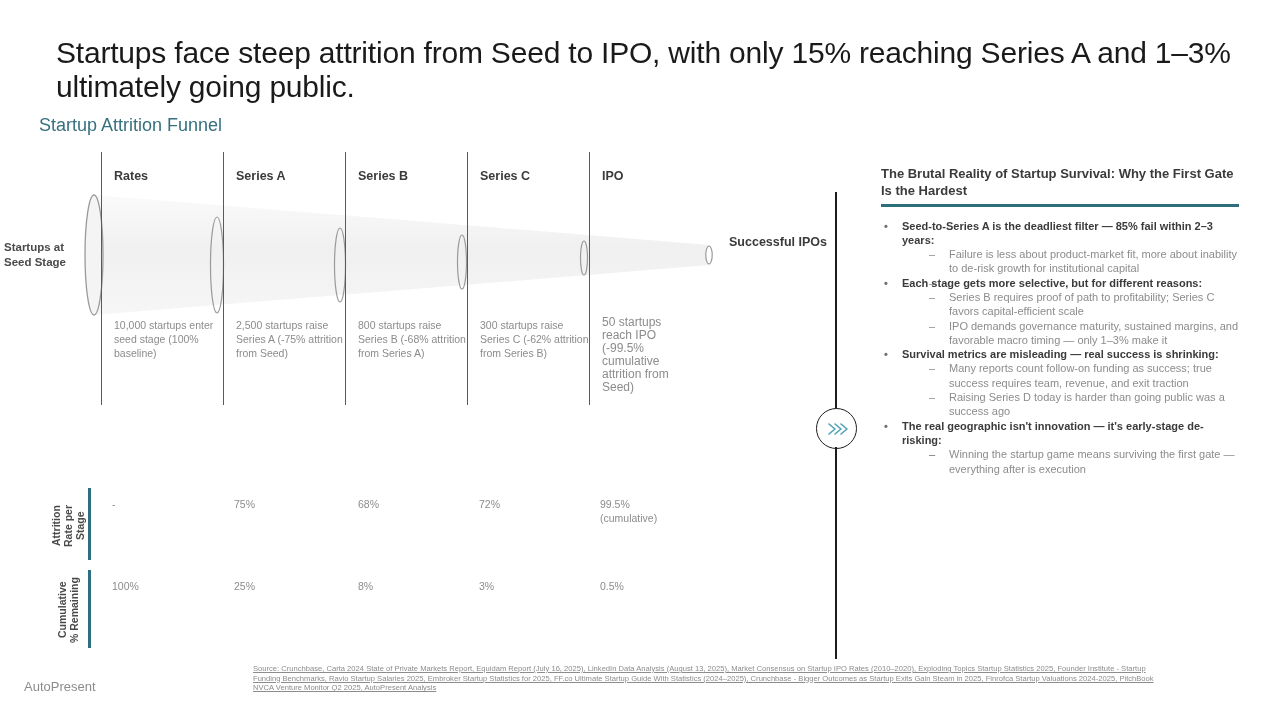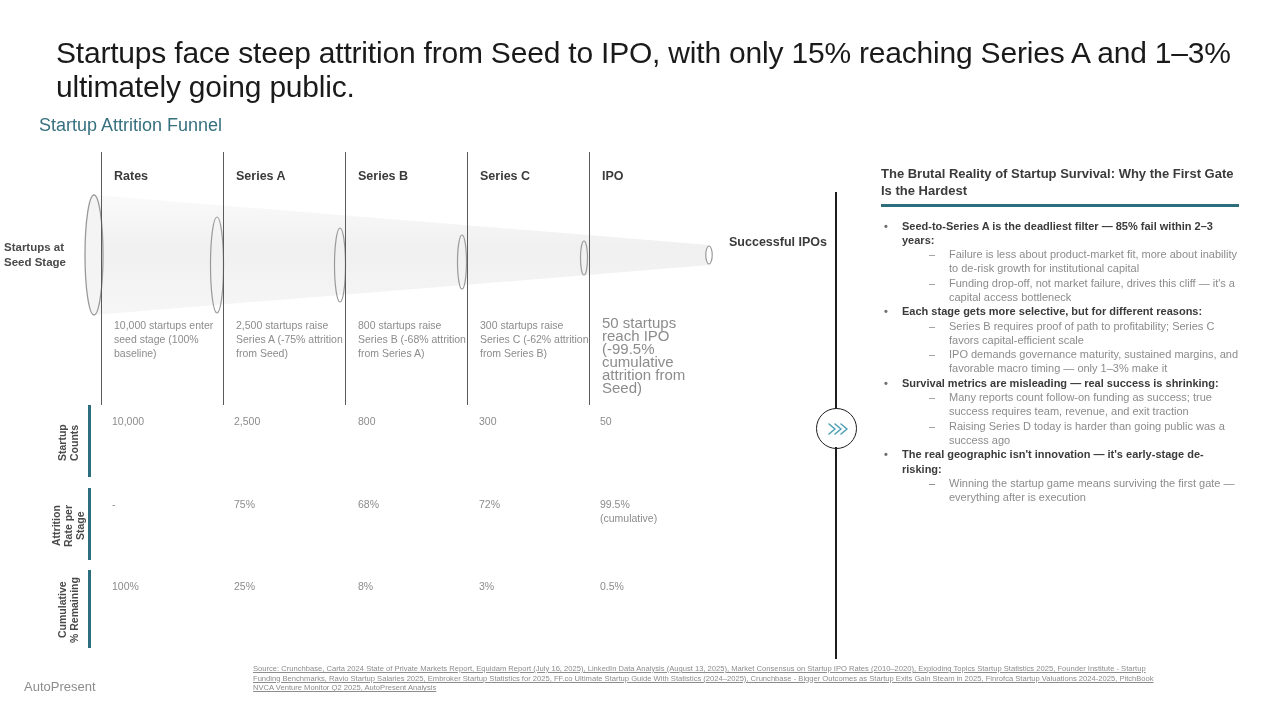--- a/index.html
+++ b/index.html
@@ -49,21 +49,21 @@
     color: #3b3b3b;
   }
   .stage-desc {
     position: absolute;
     top: 166px;
     font-size: 10.5px;
     line-height: 14.2px;
     color: #8c8c8c;
     width: 112px;
   }
-  .stage-desc.narrow { width: 90px; font-size: 15px; line-height: 13px; }
+  .stage-desc.narrow { width: 90px; font-size: 12px; line-height: 13px; }
 
   .left-axis-label {
     position: absolute;
     left: 4px; top: 88px;
     width: 84px;
     text-align: left;
     font-size: 11.5px;
     line-height: 14.5px;
     font-weight: bold;
     color: #4a4a4a;
@@ -234,30 +234,20 @@
 
     <div class="stage-desc" style="left:114px;">10,000 startups enter seed stage (100% baseline)</div>
     <div class="stage-desc" style="left:236px;">2,500 startups raise Series A (-75% attrition from Seed)</div>
     <div class="stage-desc" style="left:358px;">800 startups raise Series B (-68% attrition from Series A)</div>
     <div class="stage-desc" style="left:480px;">300 startups raise Series C (-62% attrition from Series B)</div>
     <div class="stage-desc narrow" style="left:602px; top:164px;">50 startups reach IPO (-99.5% cumulative attrition from Seed)</div>
 
     <div class="outcome-label">Successful IPOs</div>
   </div>
 
-  <div class="metric-row" style="top:405px; height:78px;">
-    <div class="metric-bar" style="height:72px;"></div>
-    <div class="metric-name" style="left:56px; top:4px; height:68px;">Startup
-Counts</div>
-    <div class="metric-val" style="left:112px;">10,000</div>
-    <div class="metric-val" style="left:234px;">2,500</div>
-    <div class="metric-val" style="left:358px;">800</div>
-    <div class="metric-val" style="left:479px;">300</div>
-    <div class="metric-val" style="left:600px;">50</div>
-  </div>
 
   <div class="metric-row" style="top:488px; height:78px;">
     <div class="metric-bar" style="height:72px;"></div>
     <div class="metric-name" style="left:50px; top:2px; height:72px;">Attrition
 Rate per
 Stage</div>
     <div class="metric-val" style="left:112px;">-</div>
     <div class="metric-val" style="left:234px;">75%</div>
     <div class="metric-val" style="left:358px;">68%</div>
     <div class="metric-val" style="left:479px;">72%</div>
@@ -296,21 +286,20 @@
       <div class="b1">
         <span class="dot">•</span>
         <span>Seed-to-Series A is the deadliest filter — 85% fail within 2–3 years:</span>
       </div>
       <div class="b2">
         <span class="dash">–</span>
         <span>Failure is less about product-market fit, more about inability to de-risk growth for institutional capital</span>
       </div>
       <div class="b2">
         <span class="dash">–</span>
-        <span>Funding drop-off, not market failure, drives this cliff — it's a capital access bottleneck</span>
       </div>
 
       <div class="b1">
         <span class="dot">•</span>
         <span>Each stage gets more selective, but for different reasons:</span>
       </div>
       <div class="b2">
         <span class="dash">–</span>
         <span>Series B requires proof of path to profitability; Series C favors capital-efficient scale</span>
       </div>

